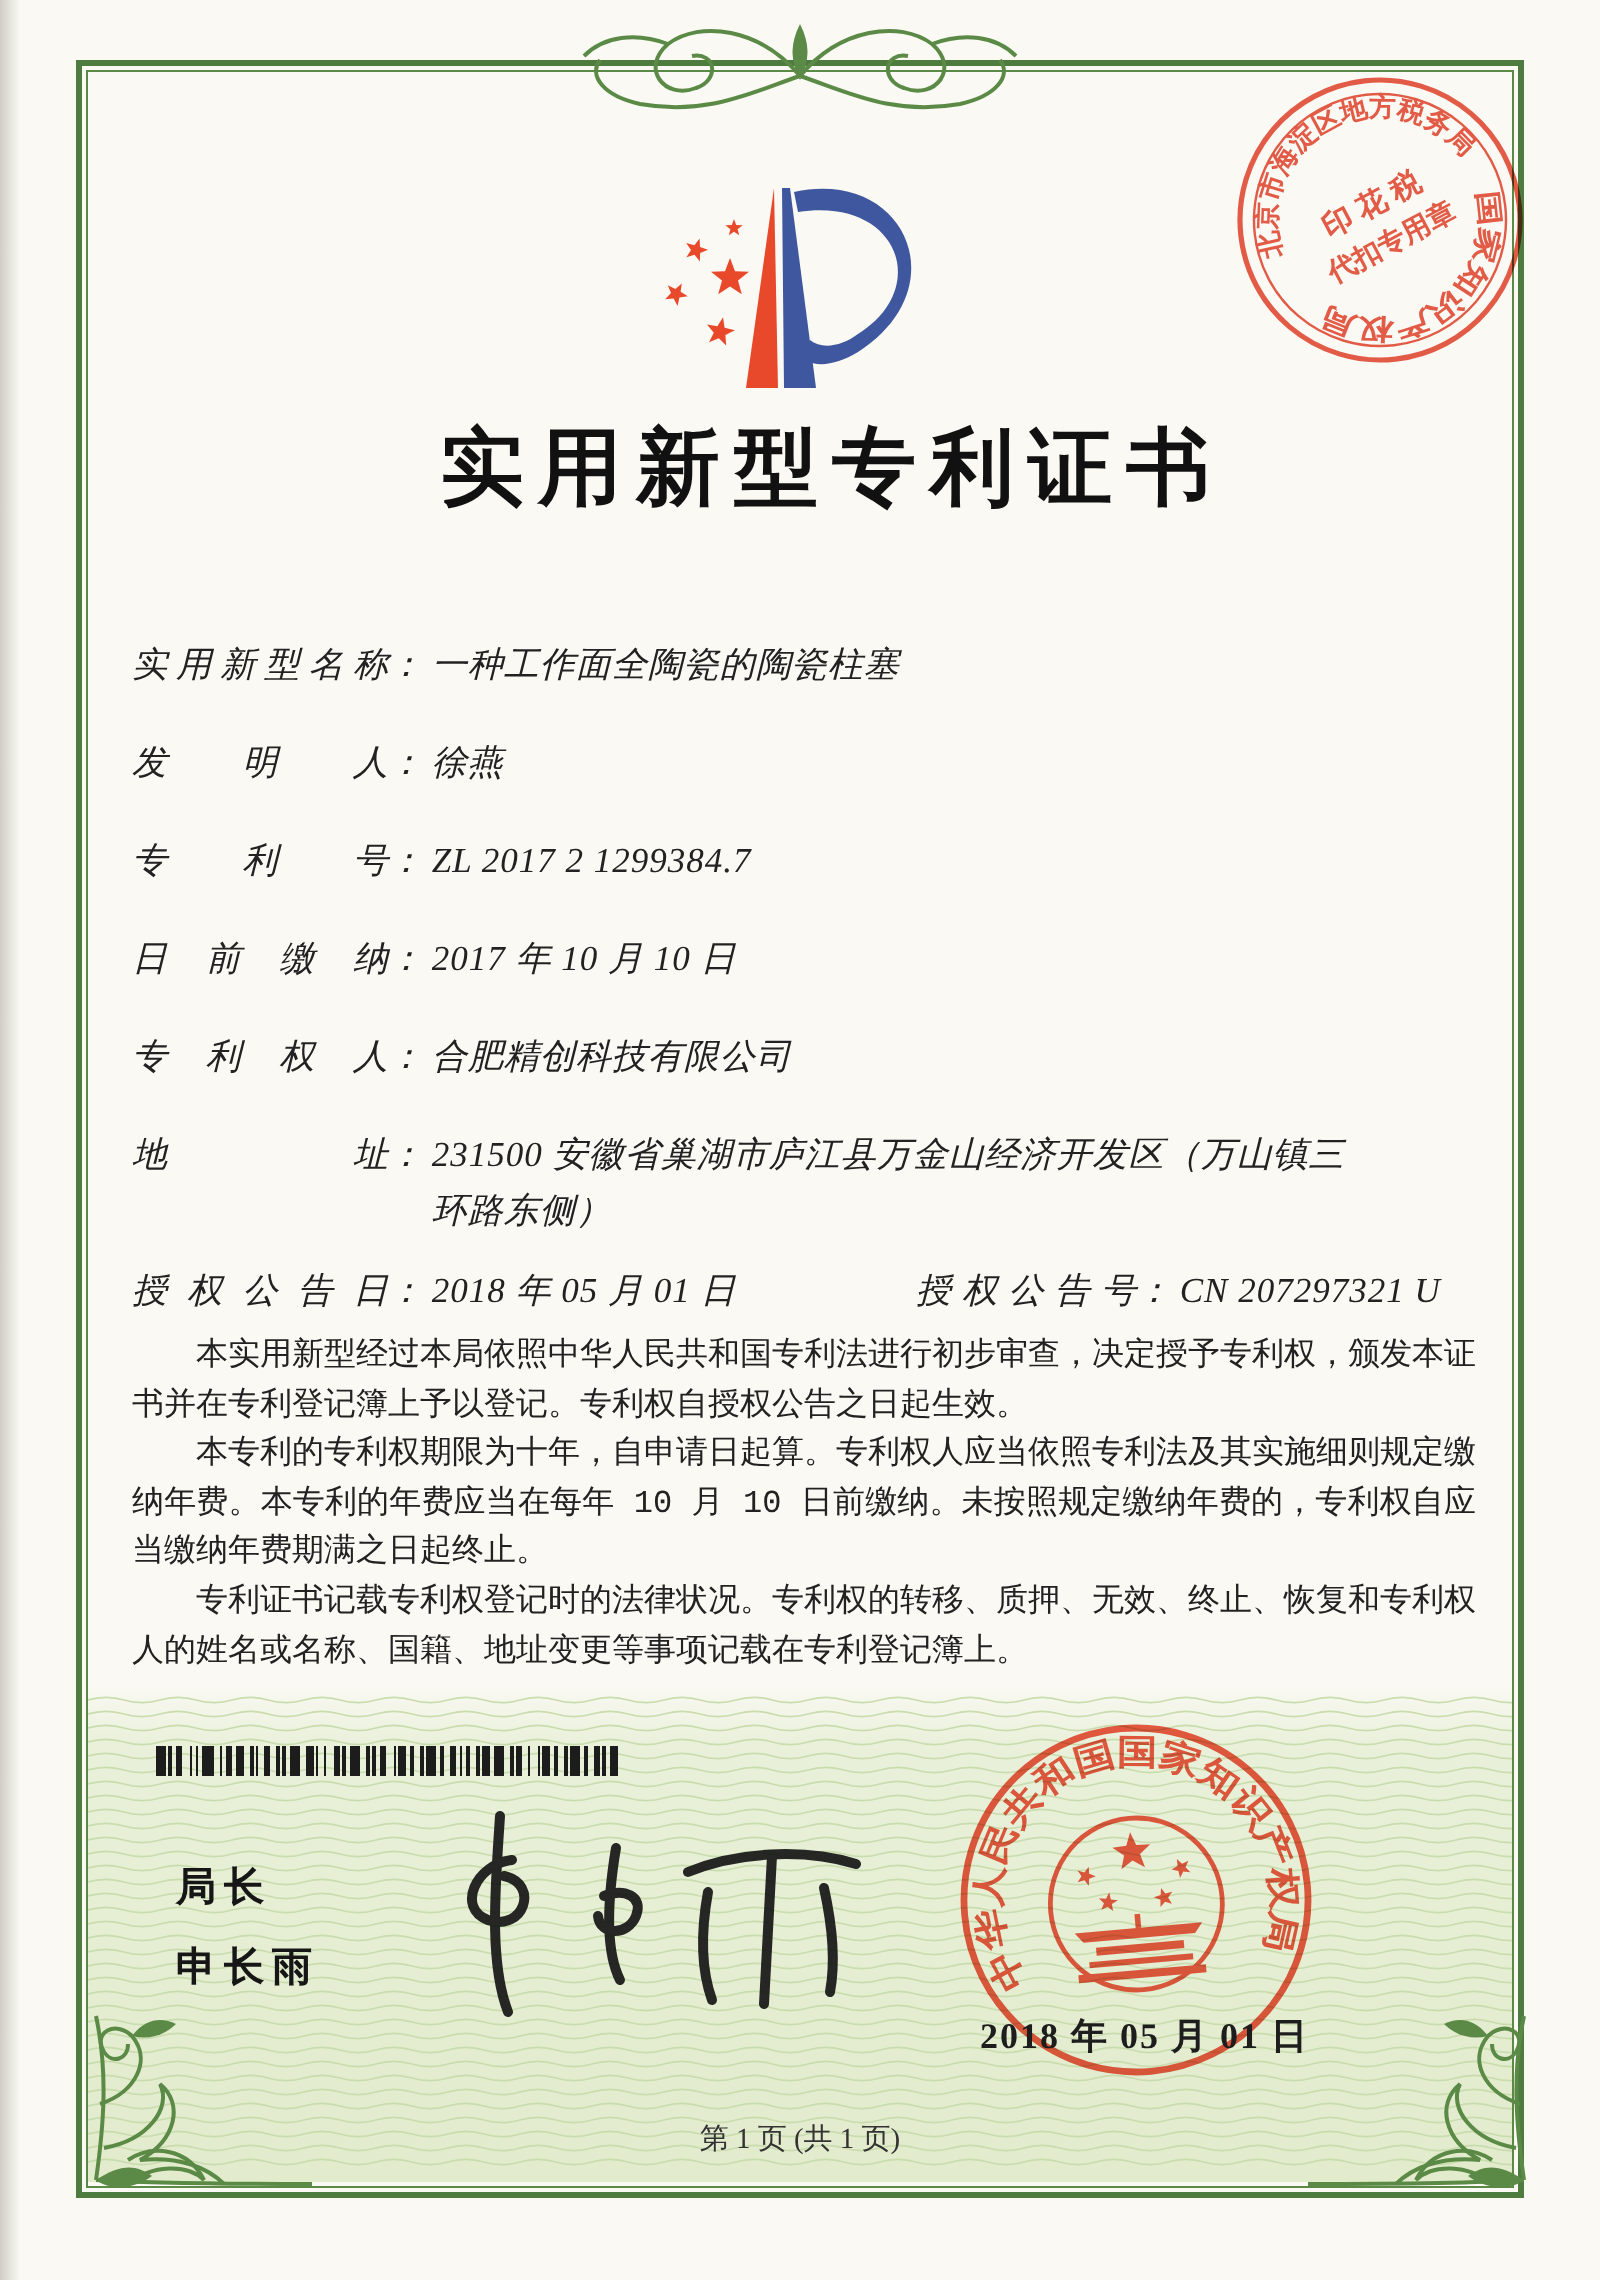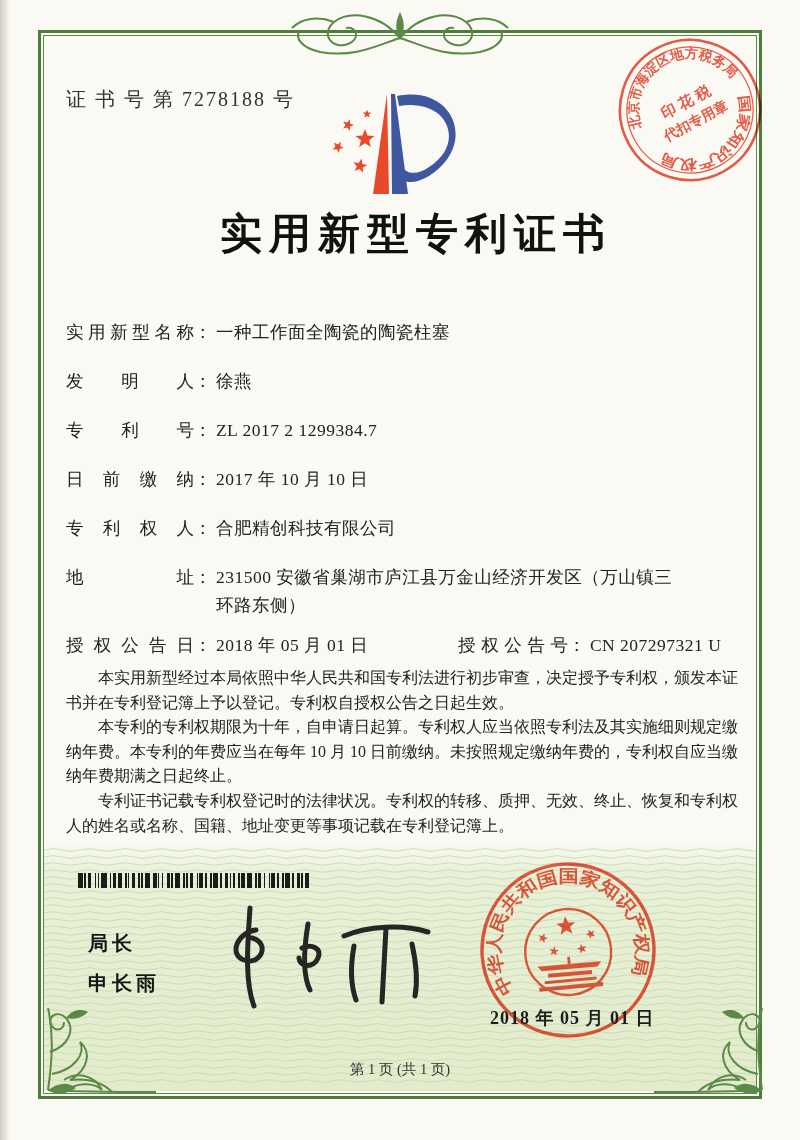--- a/index.html
+++ b/index.html
@@ -15,32 +15,32 @@
   
   .tint{position:absolute;left:44px;top:842px;width:712px;height:249px;z-index:1;
         background:linear-gradient(180deg,rgba(231,239,214,0) 0%,rgba(231,239,214,.85) 12%,#e7efd6 30%,#e2ebcc 100%);}
   #guilloche{position:absolute;left:44px;top:842px;z-index:1;}
   .cert-no{position:absolute;left:66px;top:86px;font-size:20px;letter-spacing:2px;color:#333;z-index:4;}
   #logo{position:absolute;left:325px;top:92px;z-index:4;}
   .title{position:absolute;left:16px;top:206px;width:800px;text-align:center;font-size:42px;
          font-weight:bold;letter-spacing:7px;color:#111;z-index:4;}
   
   .fields{position:absolute;left:66px;top:318px;width:672px;font-size:17.5px;line-height:28px;z-index:4;}
-  .row{margin-bottom:21px;position:relative;}
+  .row{margin-bottom:21px;position:relative;font-style:italic;}
   .flabel{display:inline-block;width:128px;text-align:justify;text-align-last:justify;vertical-align:top;}
   .fcolon{display:inline-block;vertical-align:top;}
   .fvalue{display:inline-block;vertical-align:top;max-width:490px;letter-spacing:.5px;}
   .row-addr{margin-bottom:12px;}
   .row-last .grp{display:inline-block;}
   .row-last .grp2{position:absolute;left:392px;top:0;}
   .row-last .grp2 .flabel{width:110px;}
   
   .legal{position:absolute;left:66px;top:666px;width:672px;font-size:16px;line-height:24.6px;
          text-align:justify;z-index:4;}
-  .legal p{margin:0;text-indent:2em;}
+  .legal p{margin:0;text-indent:2em;font-family:Liberation Mono, monospace;}
   
   #barcode{position:absolute;left:78px;top:873px;width:236px;height:15px;display:flex;align-items:stretch;overflow:hidden;z-index:4;}
   #barcode i{display:block;background:#1c1c1c;}
   .signer-title{position:absolute;left:88px;top:930px;font-family:"Liberation Sans","DejaVu Sans",sans-serif;
          font-size:20px;font-weight:700;letter-spacing:4px;color:#161616;z-index:4;}
   .signer-name{position:absolute;left:88px;top:970px;font-family:"Liberation Sans","DejaVu Sans",sans-serif;
          font-size:20px;font-weight:600;letter-spacing:4px;color:#161616;z-index:4;}
   #sig{position:absolute;left:198px;top:900px;z-index:4;}
   
   .stamp{position:absolute;mix-blend-mode:multiply;opacity:.93;z-index:5;}
@@ -139,21 +139,20 @@
       <path d="M10,50 C28,44 36,28 26,16 C18,8 6,14 12,24 C16,30 24,28 24,20"></path>
       <path d="M12,72 C34,68 46,52 40,40 C52,50 48,68 30,78 C50,76 64,82 72,90"></path>
       <path d="M24,90 C36,80 54,80 62,88 C54,72 36,70 24,78"></path>
     </g>
     <g fill="#5b8a46">
       <path d="M8,88 C20,80 28,80 36,86 C28,92 16,94 8,88"></path>
       <path d="M26,16 C32,8 40,6 48,10 C42,16 34,18 26,16"></path>
     </g>
   </svg>
 
-  <div class="cert-no">证 书 号 第 7278188 号</div>
 
   <svg id="logo" width="150" height="112" viewBox="0 0 150 112">
     <polygon points="62,2 48,102 64,102" fill="#e8492b"></polygon>
     <polygon points="66,2 70,2 83,102 67,102" fill="#3f579f"></polygon>
     <path d="M 72 4 C 128 -8 154 52 104 84 C 94 90 84 92 78 88 L 80 78 C 86 83 96 81 104 75 C 141 52 124 6 74 14 Z" fill="#3f579f"></path>
     <polygon fill="#e8492b" points="42.0,17.5 43.1,20.5 46.3,20.6 43.8,22.6 44.6,25.6 42.0,23.9 39.4,25.6 40.2,22.6 37.7,20.6 40.9,20.5"></polygon>
     <polygon fill="#e8492b" points="24.8,27.3 25.0,31.5 29.0,32.9 25.1,34.5 24.9,38.7 22.3,35.4 18.2,36.6 20.5,33.0 18.1,29.5 22.2,30.6"></polygon>
     <polygon fill="#e8492b" points="40.0,37.0 42.5,43.6 49.5,43.9 44.0,48.3 45.9,55.1 40.0,51.2 34.1,55.1 36.0,48.3 30.5,43.9 37.5,43.6"></polygon>
     <polygon fill="#e8492b" points="15.9,49.7 15.3,53.9 18.9,56.1 14.7,56.8 13.8,61.0 11.8,57.2 7.6,57.6 10.5,54.5 8.9,50.6 12.7,52.5"></polygon>
     <polygon fill="#e8492b" points="36.5,66.6 37.3,71.9 42.5,73.1 37.7,75.5 38.1,80.8 34.4,77.1 29.5,79.1 31.9,74.4 28.5,70.3 33.7,71.1"></polygon>

